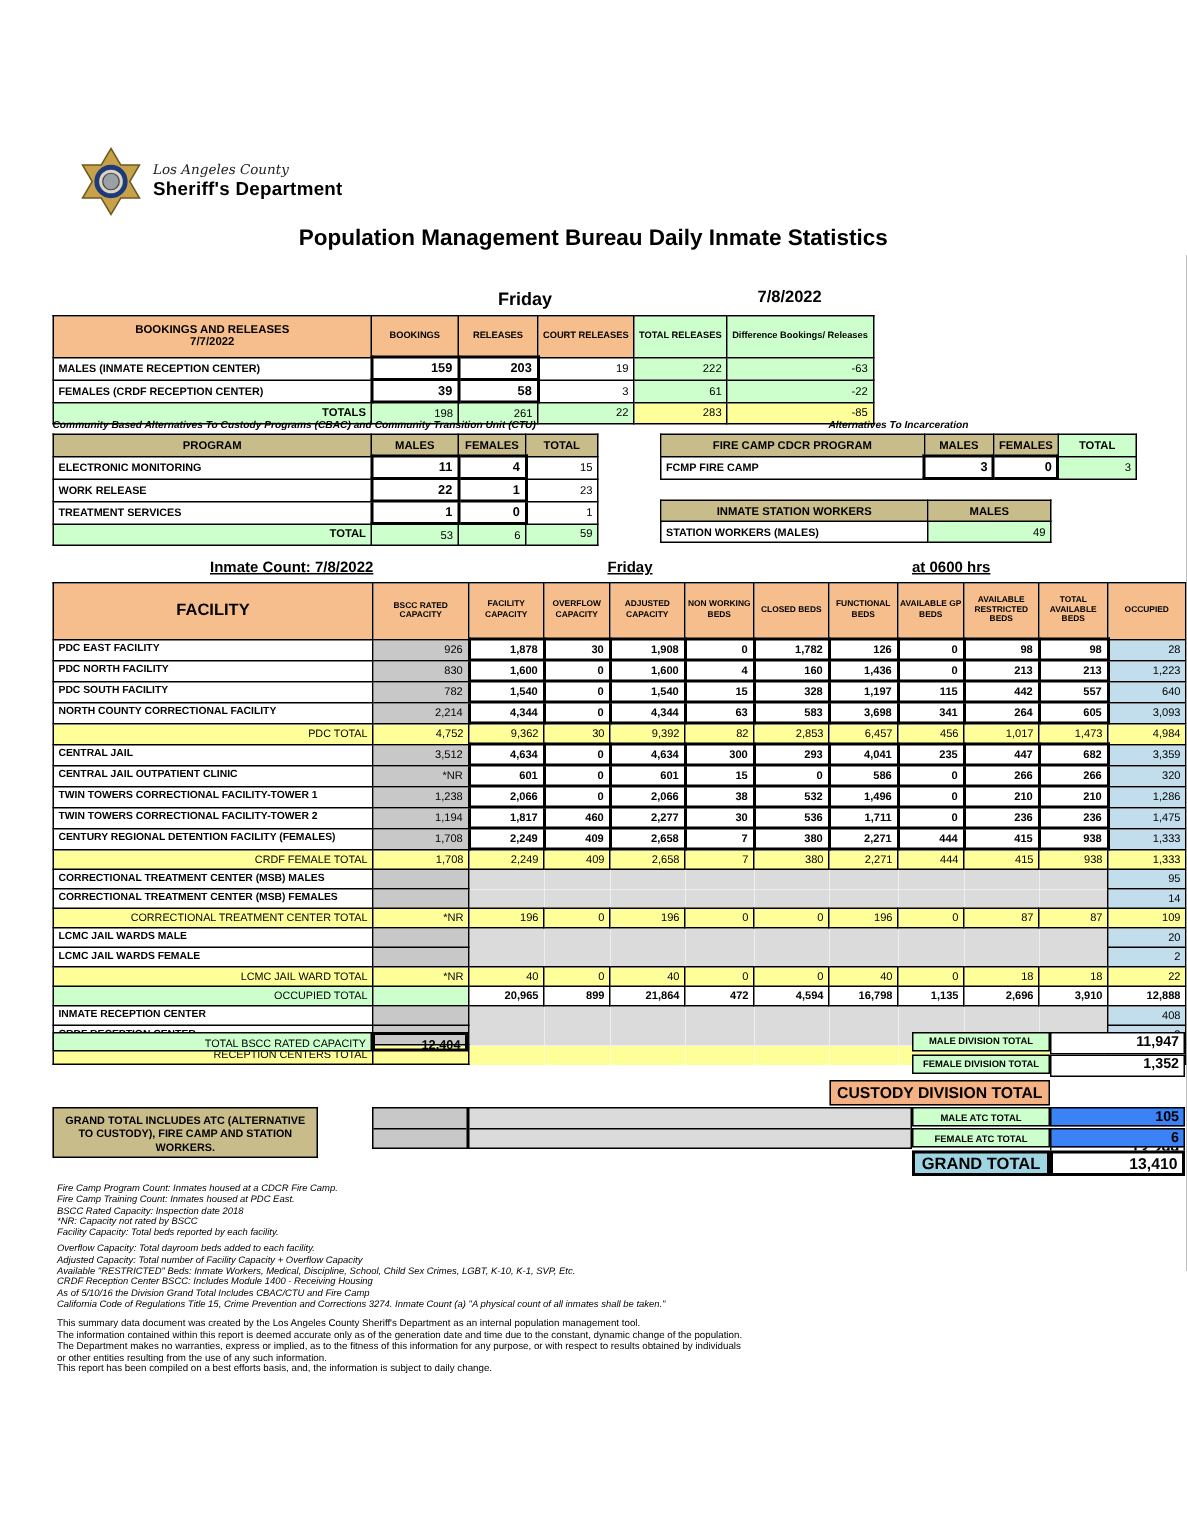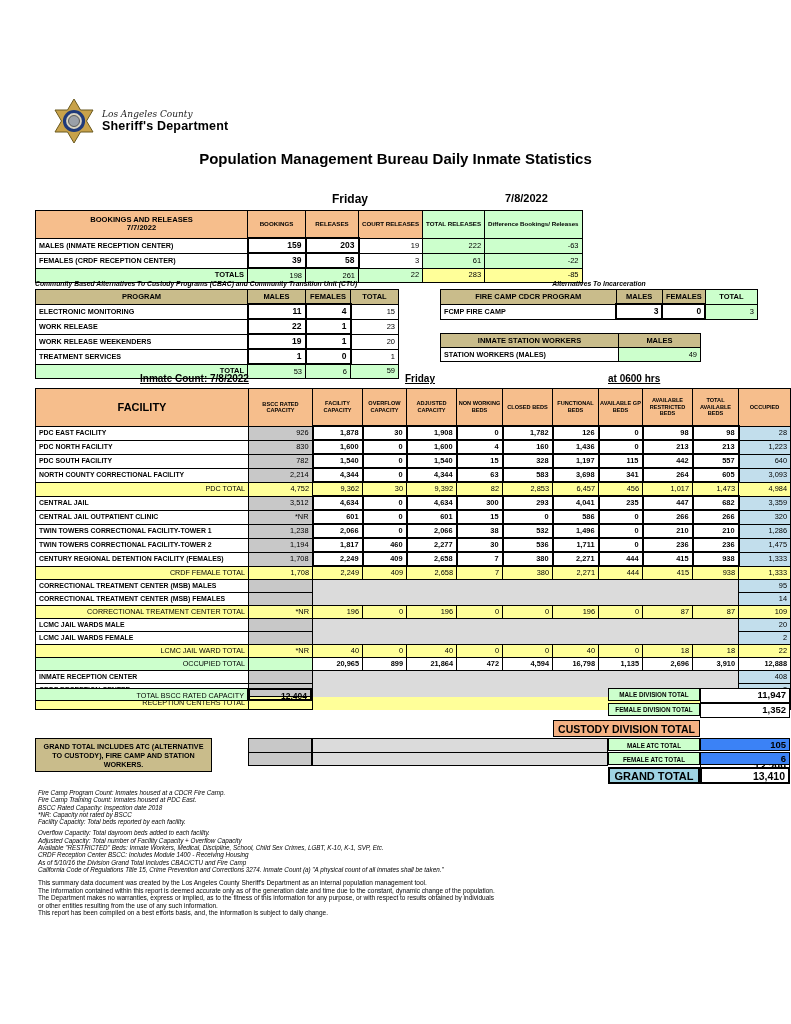--- a/index.html
+++ b/index.html
@@ -234,26 +234,20 @@
             <td class="num">15</td>
           </tr>
 
           <tr>
             <td class="rowlabel">WORK RELEASE</td>
             <td class="num strong">22</td>
             <td class="num strong">1</td>
             <td class="num">23</td>
           </tr>
 
-          <tr>
-            <td class="rowlabel">WORK RELEASE WEEKENDERS</td>
-            <td class="num strong">19</td>
-            <td class="num strong">1</td>
-            <td class="num">20</td>
-          </tr>
 
           <tr>
             <td class="rowlabel">TREATMENT SERVICES</td>
             <td class="num strong">1</td>
             <td class="num strong">0</td>
             <td class="num">1</td>
           </tr>
         </tbody>
       <tbody>
           <tr>

